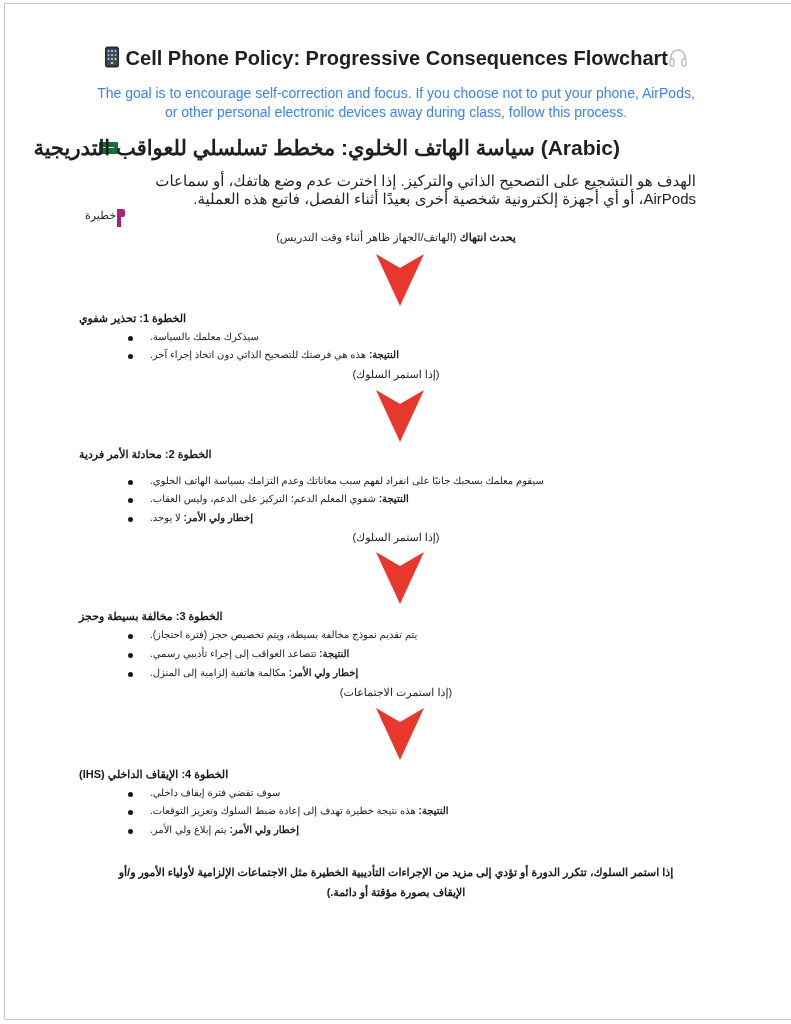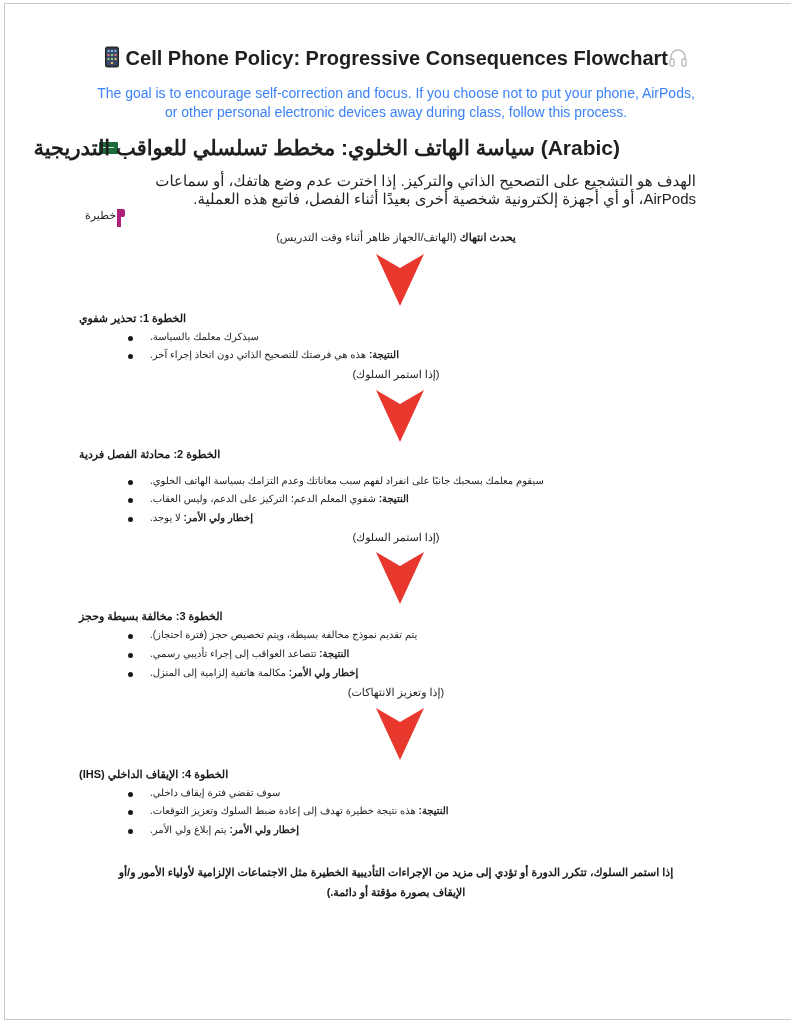--- a/index.html
+++ b/index.html
@@ -95,21 +95,21 @@
     <span class="dot"></span>
     <span class="txt"><b>النتيجة:</b><span> هذه هي فرصتك للتصحيح الذاتي دون اتخاذ إجراء آخر.</span></span>
   </div>
 <div class="centered" style="top:368px;">(إذا استمر السلوك)</div>
 
 <svg class="arrow" style="top:386px;" viewBox="0 0 56 58">
     <path d="M4 4 L28 18 L52 4 L28 56 Z" fill="#e8372c"></path>
   </svg>
 
 <div class="step-h" style="top:448px;">
-    <span>الخطوة 2: محادثة الفصل فردية</span>
+    <span>الخطوة 2: محادثة الأمر فردية</span>
   </div>
 <div class="bul" style="top:475px;">
     <span class="dot"></span>
     <span class="txt">سيقوم معلمك بسحبك جانبًا على انفراد لفهم سبب معاناتك وعدم التزامك بسياسة الهاتف الخلوي.</span>
   </div>
 <div class="bul" style="top:493px;">
     <span class="dot"></span>
     <span class="txt"><b>النتيجة:</b><span> شفوي المعلم الدعم؛ التركيز على الدعم، وليس العقاب.</span></span>
   </div>
 <div class="bul" style="top:512px;">
@@ -130,21 +130,21 @@
     <span class="txt">يتم تقديم نموذج مخالفة بسيطة، ويتم تخصيص حجز (فترة احتجاز).</span>
   </div>
 <div class="bul" style="top:648px;">
     <span class="dot"></span>
     <span class="txt"><b>النتيجة:</b><span> تتصاعد العواقب إلى إجراء تأديبي رسمي.</span></span>
   </div>
 <div class="bul" style="top:667px;">
     <span class="dot"></span>
     <span class="txt"><b>إخطار ولي الأمر:</b><span> مكالمة هاتفية إلزامية إلى المنزل.</span></span>
   </div>
-<div class="centered" style="top:686px;">(إذا وتعزيز الانتهاكات)</div>
+<div class="centered" style="top:686px;">(إذا استمرت الاجتماعات)</div>
 
 <svg class="arrow" style="top:704px;" viewBox="0 0 56 58">
     <path d="M4 4 L28 18 L52 4 L28 56 Z" fill="#e8372c"></path>
   </svg>
 
 <div class="step-h" style="top:768px;">
     <span>الخطوة 4: الإيقاف الداخلي (IHS)</span>
   </div>
 <div class="bul" style="top:787px;">
     <span class="dot"></span>

